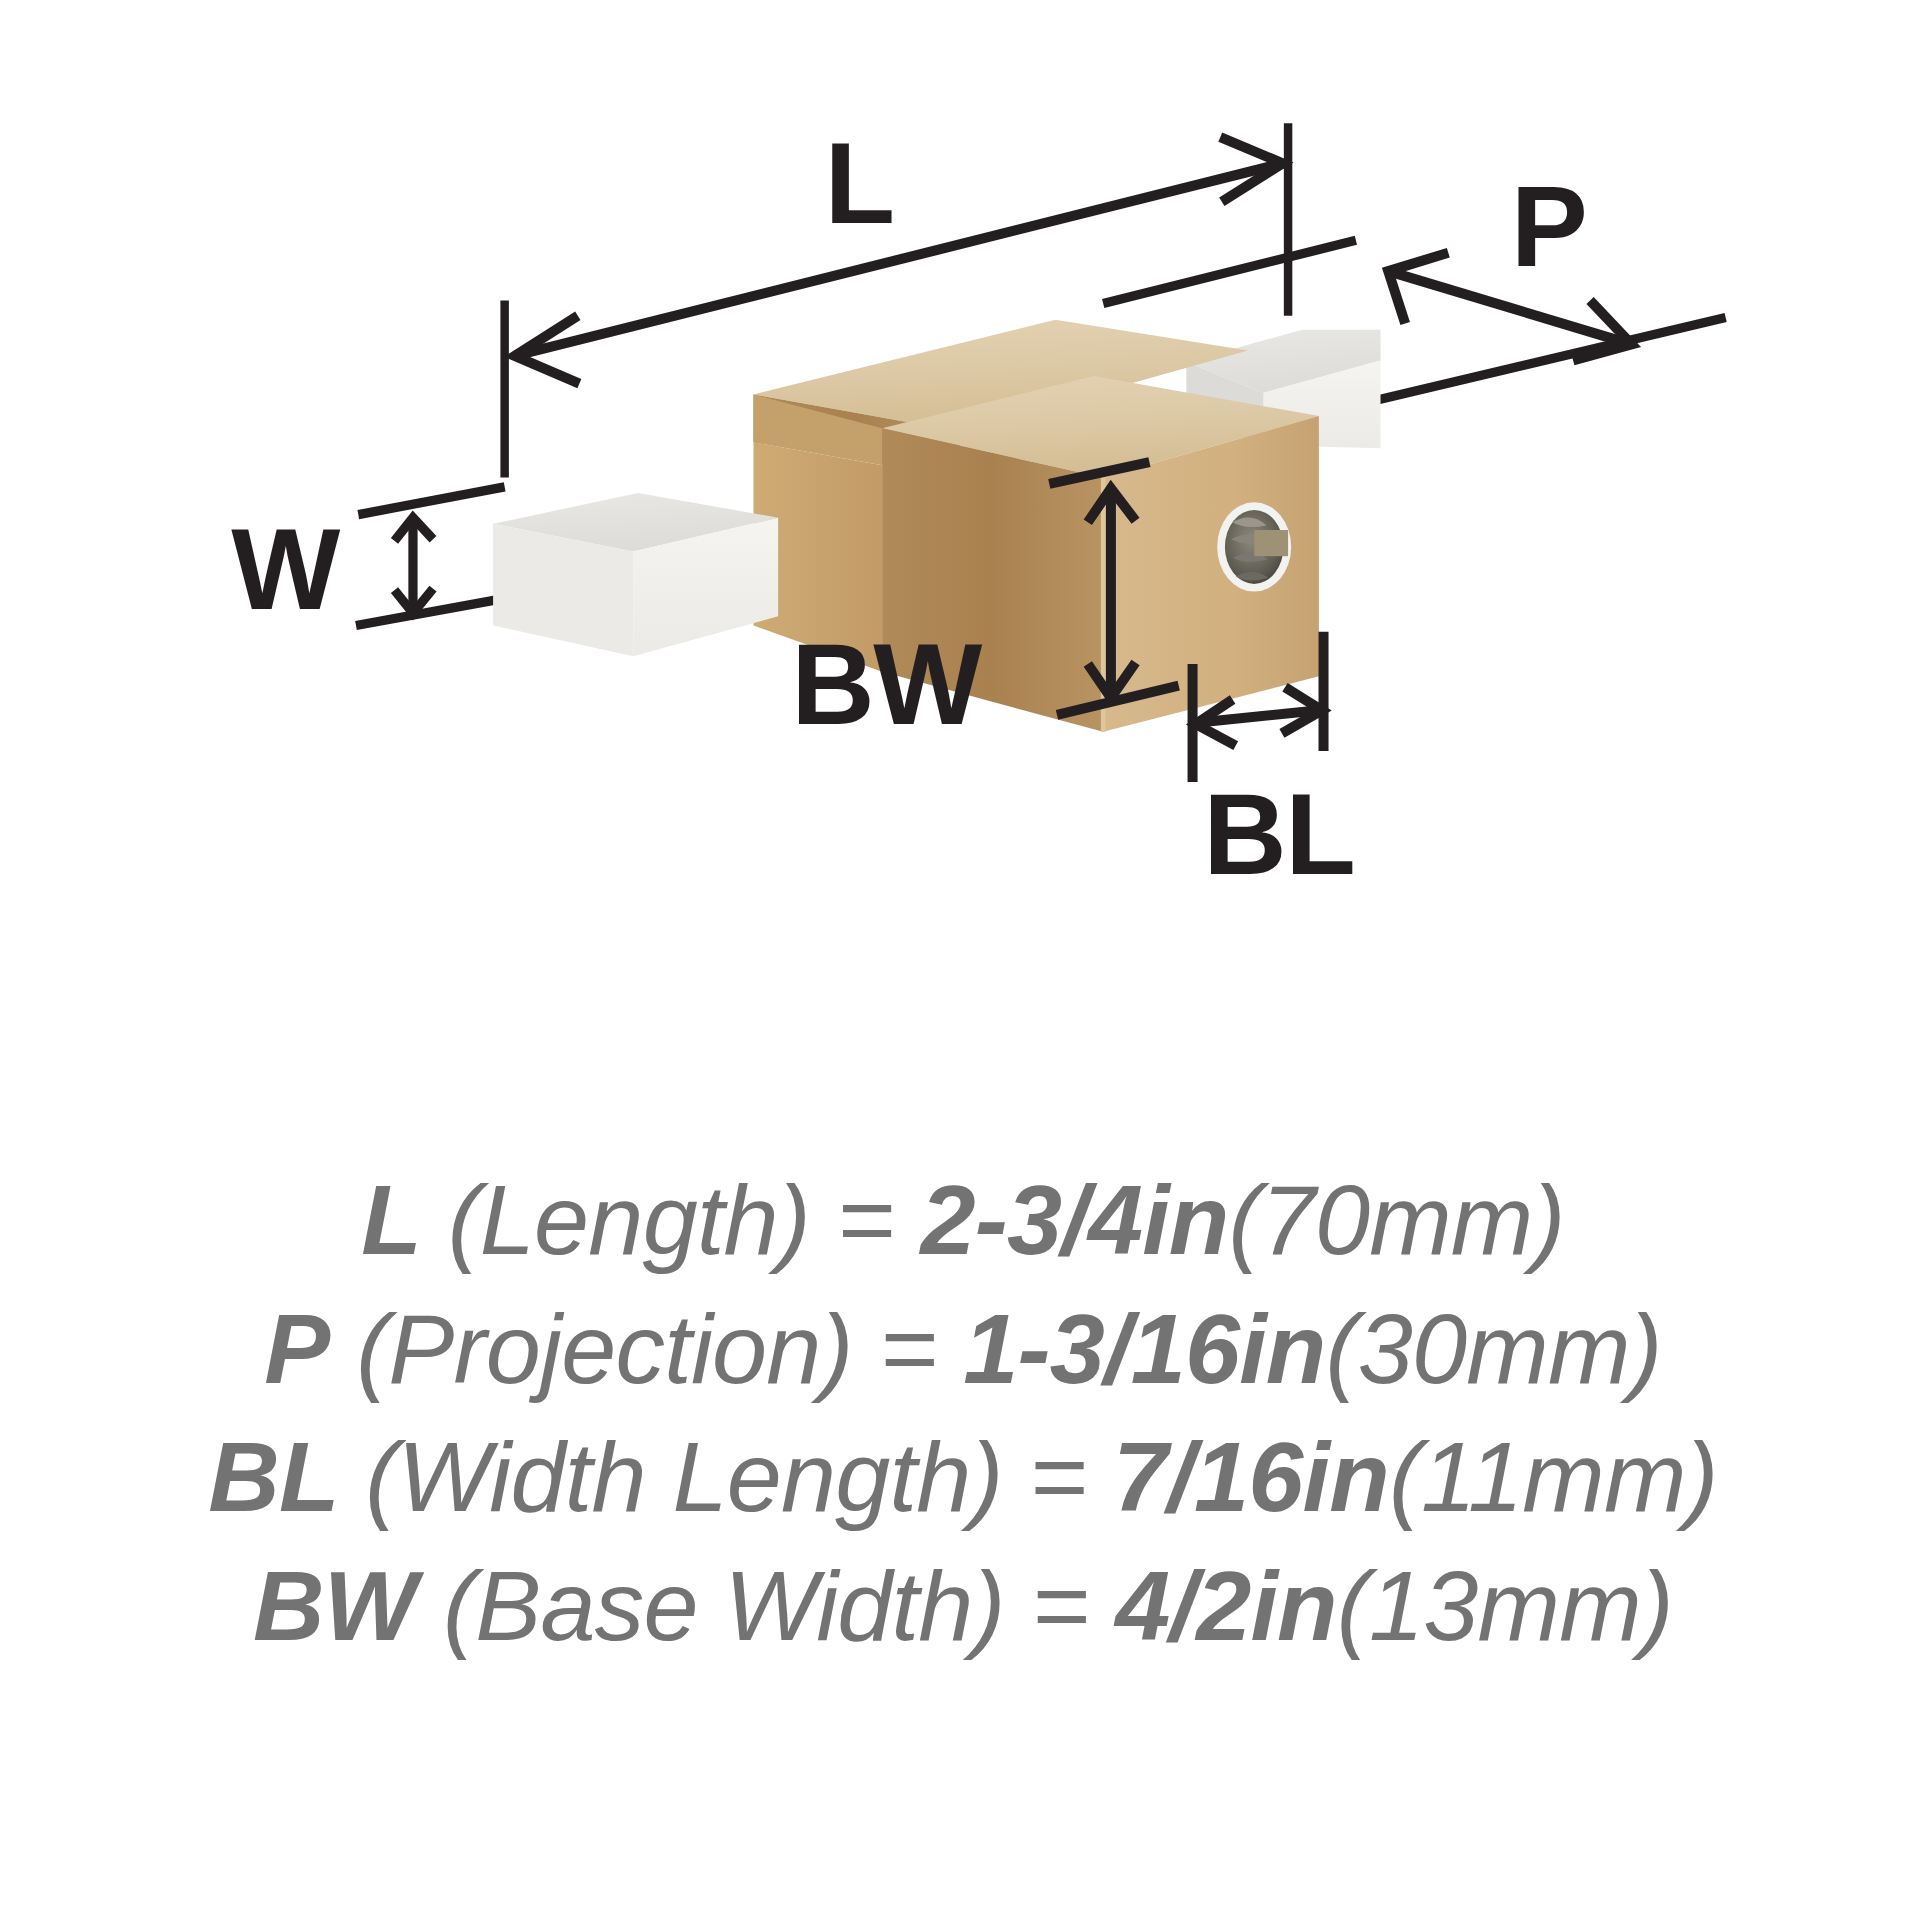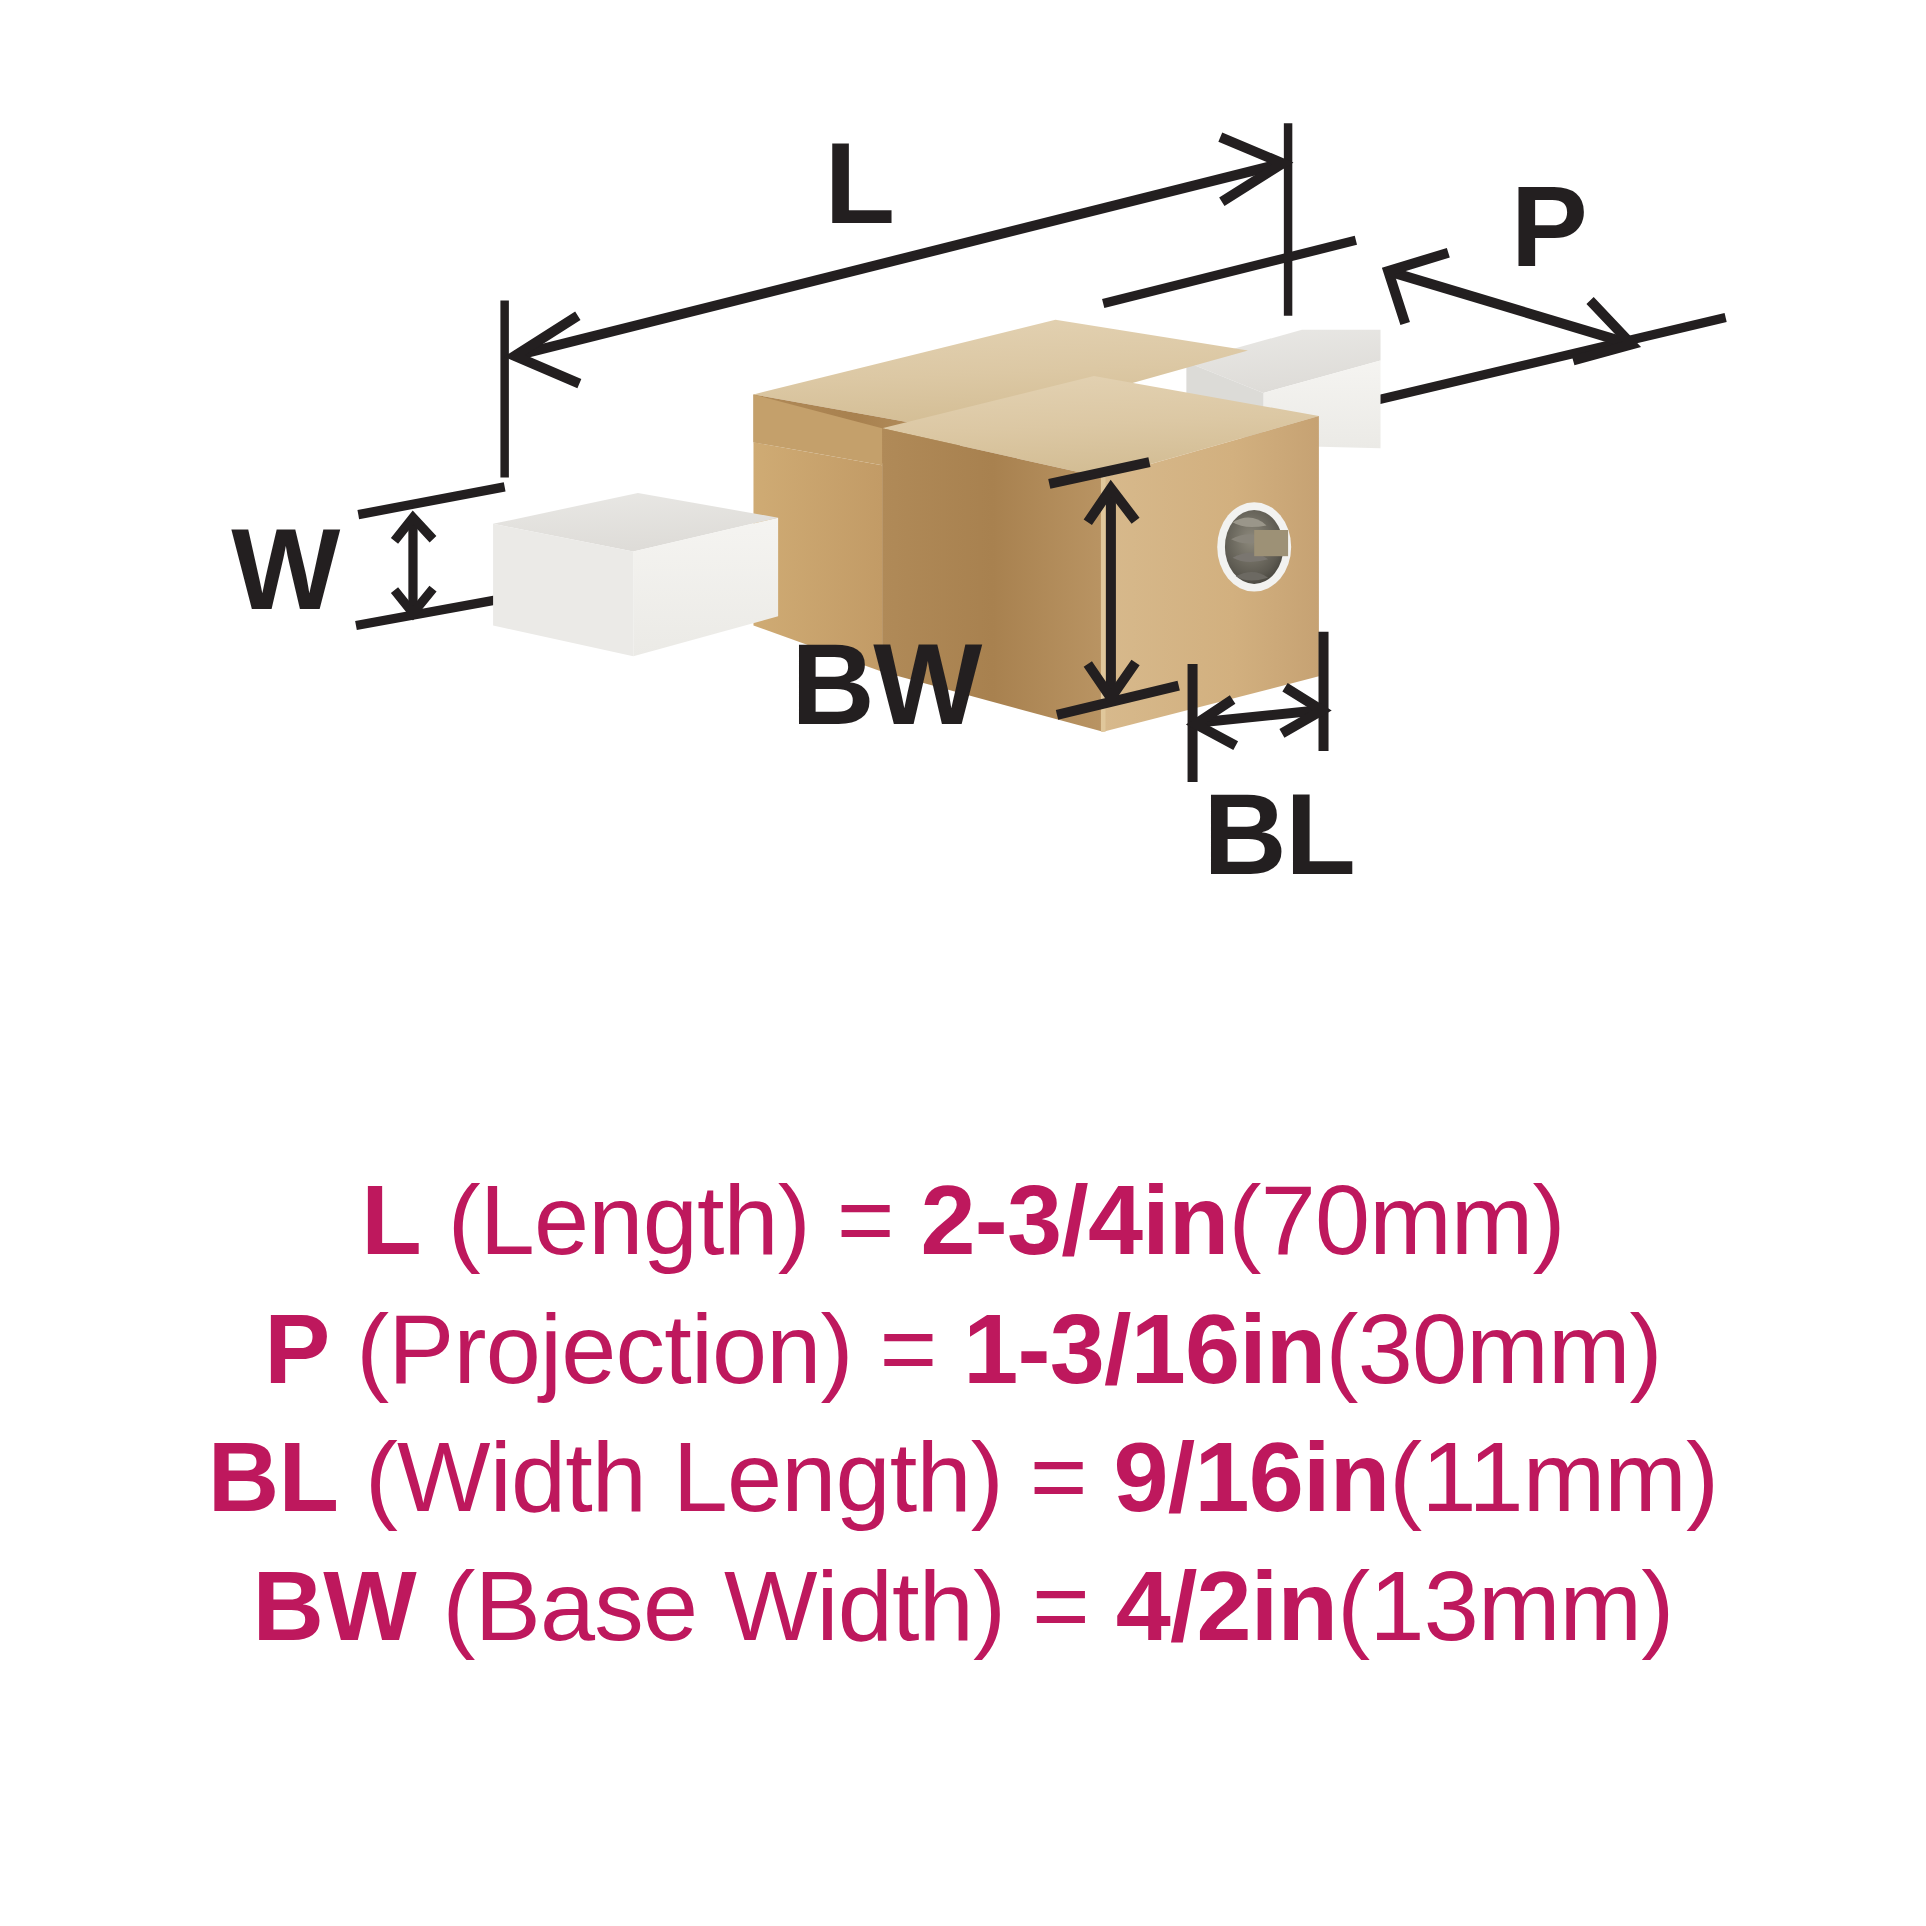--- a/index.html
+++ b/index.html
@@ -43,21 +43,22 @@
     flex-direction: column;
     align-items: center;
     justify-content: flex-start;
   }
   .spec-line {
     font-size: 99px;
     line-height: 1.30;
     letter-spacing: -0.8px;
     white-space: nowrap;
     font-weight: 400;
-    color: #be185d;
+    color: #737373;
+    font-style: italic;
   }
   .spec-line .code {
     font-weight: 700;
   }
   .spec-line .value {
     font-weight: 700;
   }
   .spec-line .metric {
     font-weight: 400;
   }
@@ -220,21 +221,21 @@
     <div class="spec-line">
       <span class="code">L</span><span>&nbsp;</span><span class="name">(Length)</span><span>&nbsp;</span><span class="eq">=</span><span>&nbsp;</span><span class="value">2-3/4in</span><span class="metric">(70mm)</span>
     </div>
 
 
     <div class="spec-line">
       <span class="code">P</span><span>&nbsp;</span><span class="name">(Projection)</span><span>&nbsp;</span><span class="eq">=</span><span>&nbsp;</span><span class="value">1-3/16in</span><span class="metric">(30mm)</span>
     </div>
 
     <div class="spec-line">
-      <span class="code">BL</span><span>&nbsp;</span><span class="name">(Width Length)</span><span>&nbsp;</span><span class="eq">=</span><span>&nbsp;</span><span class="value">9/16in</span><span class="metric">(11mm)</span>
+      <span class="code">BL</span><span>&nbsp;</span><span class="name">(Width Length)</span><span>&nbsp;</span><span class="eq">=</span><span>&nbsp;</span><span class="value">7/16in</span><span class="metric">(11mm)</span>
     </div>
 
     <div class="spec-line">
       <span class="code">BW</span><span>&nbsp;</span><span class="name">(Base Width)</span><span>&nbsp;</span><span class="eq">=</span><span>&nbsp;</span><span class="value">4/2in</span><span class="metric">(13mm)</span>
     </div>
 
   </div>
 
 </div>
 

